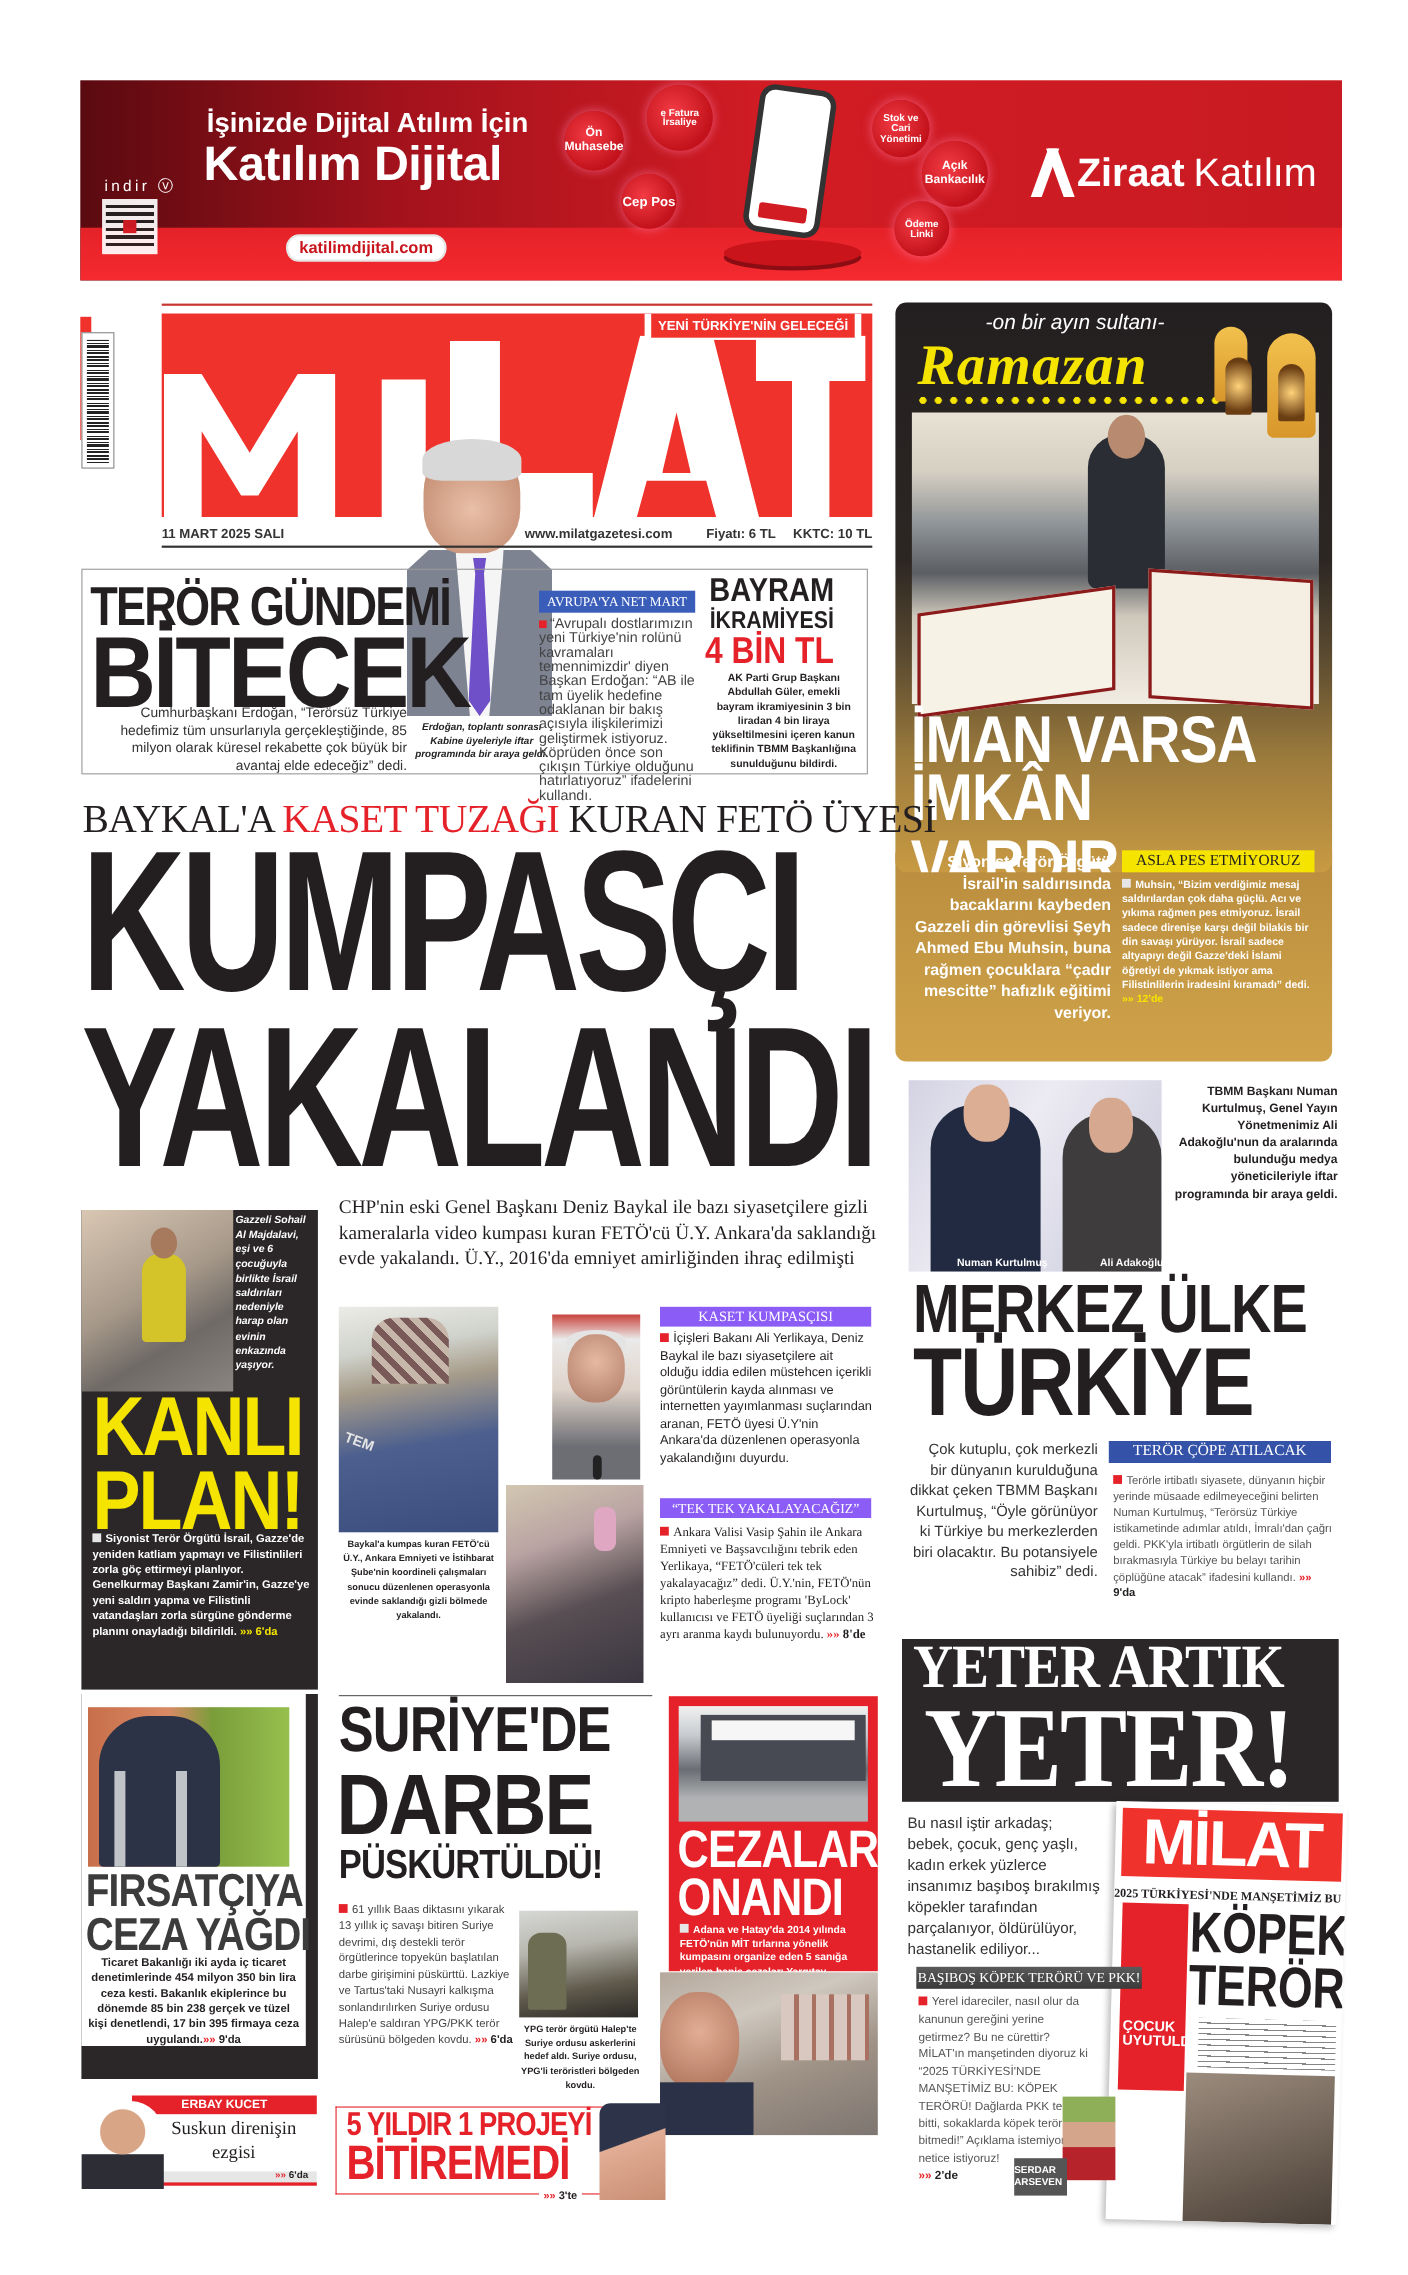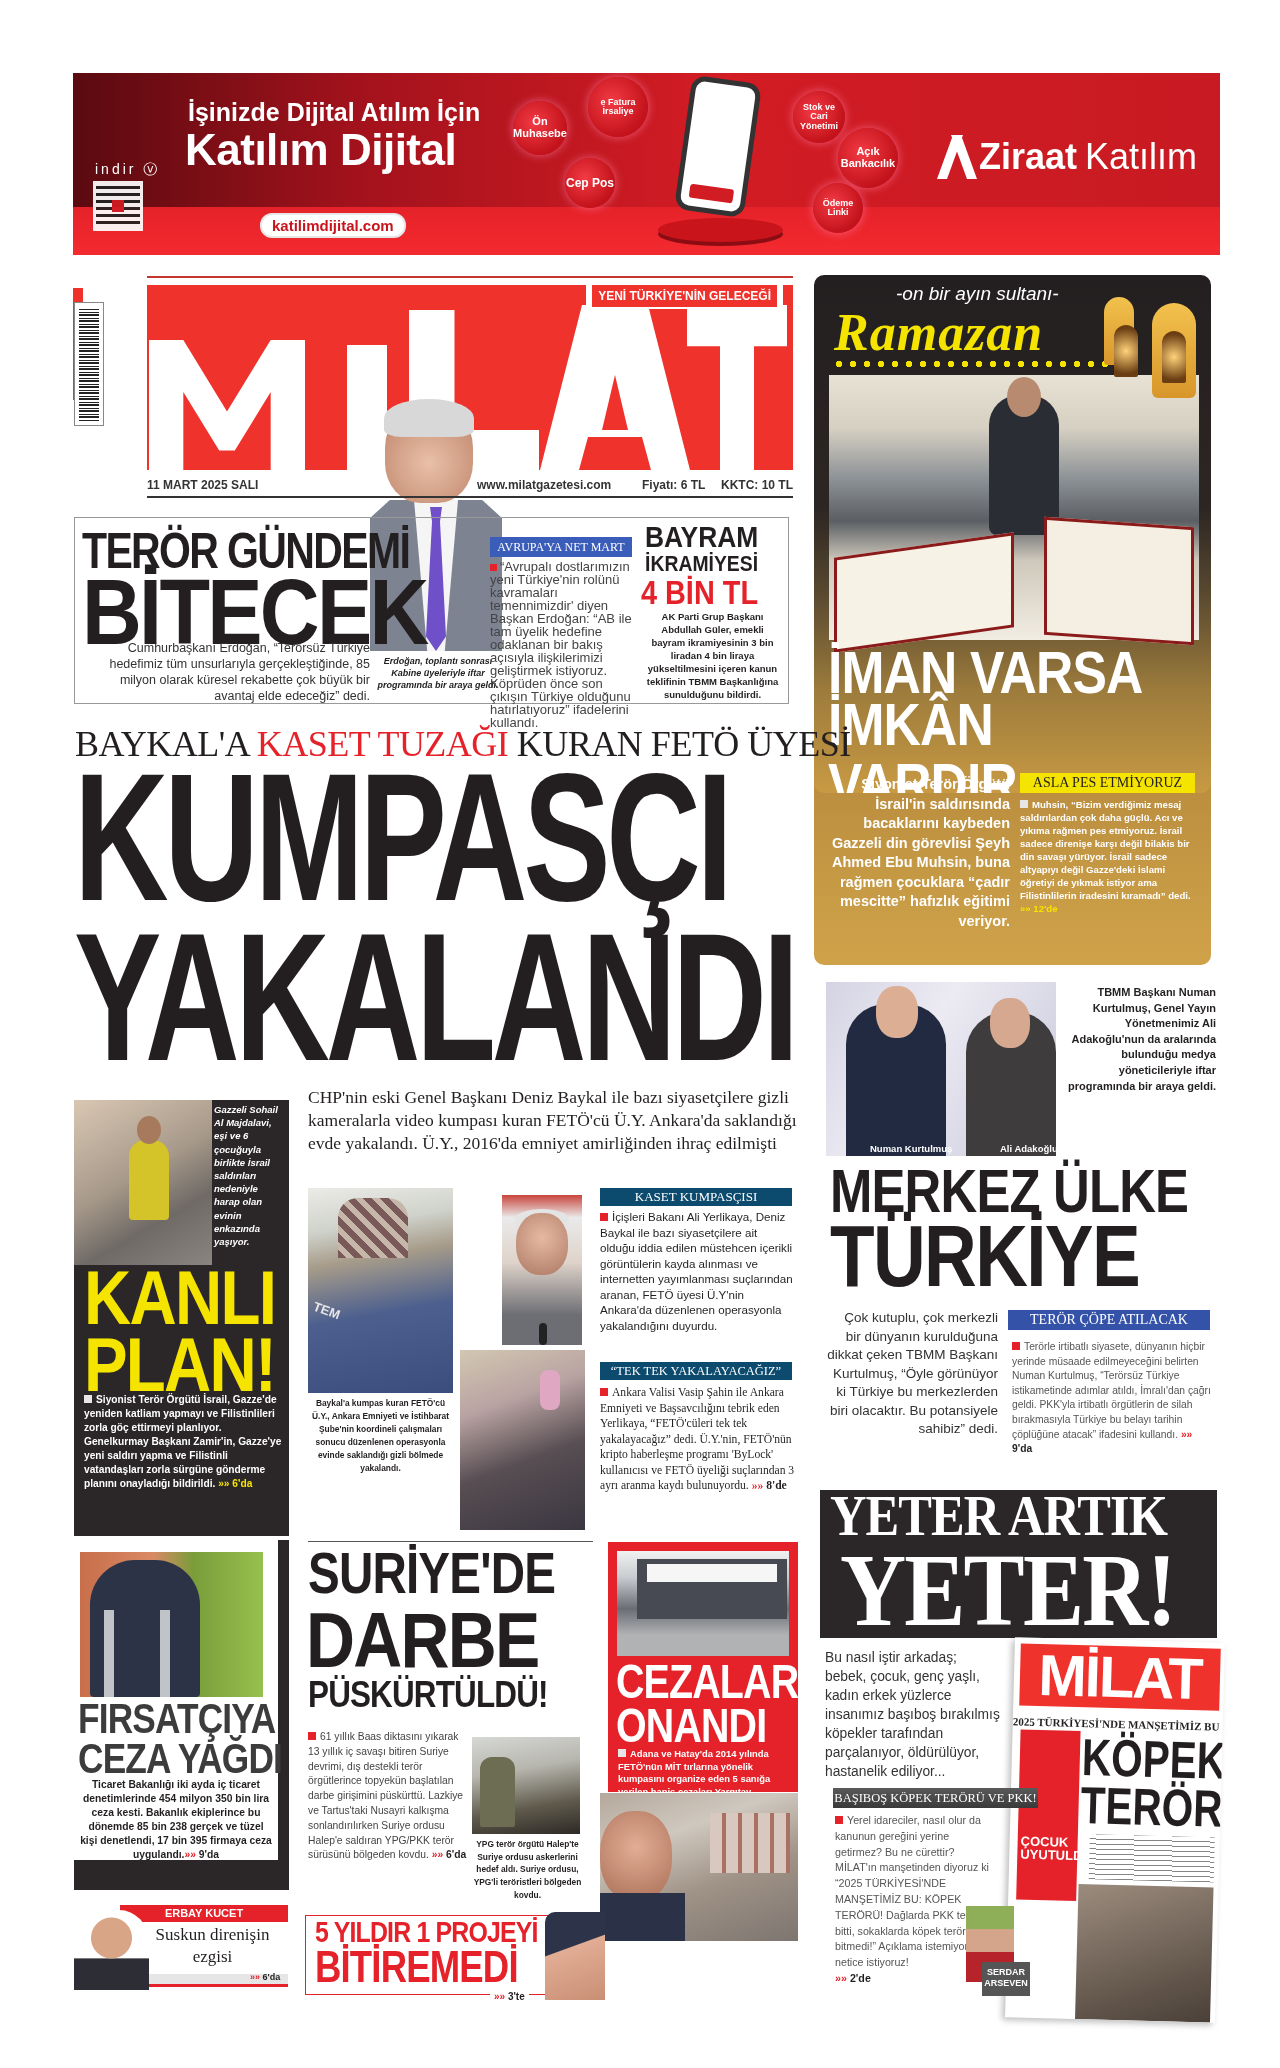--- a/index.html
+++ b/index.html
@@ -114,21 +114,21 @@
   #photo-main { left:308px; top:1188px; width:145px; height:205px; background: linear-gradient(170deg, #ecebe7 0%, #cfd2cb 20%, #a79c8a 35%, #4c5f8e 60%, #3b4d7c 100%); }
   #photo-main .arms { position:absolute; left:30px; top:10px; width:70px; height:60px; background: repeating-linear-gradient(45deg, #7a5a58 0 6px, #c6b7aa 6px 12px); border-radius:20px 20px 0 0; }
   #photo-main .vest { position:absolute; left:5px; top:115px; color:#e6e6e6; font-weight:bold; font-size:13px; transform: rotate(20deg); }
   #baykal-photo { left:502px; top:1195px; width:80px; height:150px; background: linear-gradient(180deg, #c9453d 0%, #eaeaea 15%, #dfd3ca 45%, #6d6e74 80%); }
   #baykal-photo .face { position:absolute; left:14px; top:18px; width:52px; height:62px; border-radius:45%; background: radial-gradient(circle at 50% 40%, #e6b8a2, #b88670 80%); }
   #baykal-photo .hair { position:absolute; left:13px; top:14px; width:54px; height:20px; border-radius:50% 50% 10% 10%; background:#e4e4e4; }
   #baykal-photo .mic { position:absolute; left:37px; top:128px; width:8px; height:22px; background:#222; border-radius:4px; }
   #blur-photo { left:460px; top:1350px; width:125px; height:180px; background: linear-gradient(160deg, #d2c7b2 0%, #b9a3a2 30%, #584e53 60%, #3a3640 100%); }
   #blur-photo .hand { position:absolute; left:80px; top:20px; width:20px; height:40px; background:#e0a7c2; border-radius:8px; }
   #photo-caption { left:308px; top:1397px; width:145px; font-size:8.4px; line-height:13px; text-align:center; font-weight:bold; color:#231f20; }
-  .red-tag { background:#0c4a6e; color:#fff; font-family:"Liberation Serif", serif; text-align:center; }
+  .red-tag { background:#8b5cf6; color:#fff; font-family:"Liberation Serif", serif; text-align:center; }
   #kaset-tag { left:600px; top:1188px; width:192px; height:18px; font-size:13px; line-height:18px; }
   #kaset-body { left:600px; top:1209px; width:195px; font-family:Liberation Sans, sans-serif; font-size:11.6px; line-height:15.5px; color:#231f20; }
   #tek-tag { left:600px; top:1362px; width:192px; height:18px; font-size:12.5px; line-height:18px; }
   #tek-body { left:600px; top:1385px; width:195px; font-family:"Liberation Serif", serif; font-size:11.6px; line-height:15.5px; color:#231f20; }
   #center-rule { left:308px; top:1541px; width:285px; height:1px; background:#555; }
 
   
   #suriye-h1 { left:308px; top:1545px; font-size:58px; font-weight:900; line-height:0.98; letter-spacing:-1px; transform: scaleX(0.82); transform-origin:left top; color:#231f20; }
   #suriye-h2 { left:306px; top:1602px; font-size:78px; font-weight:900; line-height:0.98; letter-spacing:-2px; transform: scaleX(0.87); transform-origin:left top; color:#231f20; }
   #suriye-h3 { left:308px; top:1676px; font-size:37px; font-weight:900; line-height:1; letter-spacing:-1px; transform: scaleX(0.85); transform-origin:left top; color:#231f20; }
@@ -189,21 +189,21 @@
   #teror-cope-body { left:1012px; top:1340px; width:200px; font-size:10.3px; line-height:14.6px; color:#555; }
 
   
   #yeter-box { left:820px; top:1490px; width:397px; height:148px; background:#2b2728; }
   #yeter1 { left:830px; top:1488px; color:#fff; font-family:"Liberation Serif", serif; font-size:56px; font-weight:900; line-height:1; letter-spacing:-1px; transform: scaleX(0.9); transform-origin:left top; white-space:nowrap; }
   #yeter2 { left:840px; top:1538px; color:#fff; font-family:"Liberation Serif", serif; font-size:104px; font-weight:900; line-height:1; letter-spacing:-2px; transform: scaleX(0.88); transform-origin:left top; white-space:nowrap; }
   #yeter-body { left:825px; top:1648px; width:175px; font-size:13.8px; line-height:19px; color:#333; }
   #basibos-tag { left:833px; top:1788px; width:205px; height:20px; background: linear-gradient(180deg, #5a5a5a, #3a3a3a); color:#fff; font-family:"Liberation Serif", serif; font-size:12.5px; text-align:center; line-height:20px; }
   #basibos-body { left:835px; top:1813px; width:155px; font-size:10.7px; line-height:15.8px; color:#555; }
   #serdar-photo { left:966px; top:1906px; width:48px; height:76px; background: linear-gradient(180deg, #8fae58 0%, #8fae58 30%, #d4a58a 31%, #d4a58a 60%, #b7232b 61%); }
-  #serdar-label { left:982px; top:1962px; width:48px; height:34px; background:#555; color:#fff; font-size:9px; font-weight:bold; text-align:center; line-height:11px; padding-top:5px; }
+  #serdar-label { left:922px; top:1962px; width:48px; height:34px; background:#555; color:#fff; font-size:9px; font-weight:bold; text-align:left; line-height:11px; padding-top:5px; }
   #mini-paper { left:1010px; top:1640px; width:210px; height:380px; background:#fff; box-shadow: -3px 3px 6px rgba(0,0,0,.25); transform: rotate(1.5deg); overflow:hidden; }
   #mini-paper .mast { position:absolute; left:6px; top:6px; width:200px; height:62px; background:#f0322c; color:#fff; font-size:58px; font-weight:900; text-align:center; line-height:62px; letter-spacing:-2px; }
   #mini-paper .strap { position:absolute; left:0; top:78px; width:210px; font-family:"Liberation Serif", serif; font-size:11px; font-weight:bold; color:#231f20; white-space:nowrap; }
   #mini-paper .h1 { position:absolute; left:70px; top:92px; font-size:52px; font-weight:900; color:#231f20; line-height:1; transform: scaleX(0.78); transform-origin:left top; }
   #mini-paper .h2 { position:absolute; left:70px; top:140px; font-size:52px; font-weight:900; color:#231f20; line-height:1; transform: scaleX(0.78); transform-origin:left top; }
   #mini-paper .side { position:absolute; left:8px; top:92px; width:60px; height:170px; background:#e52229; }
   #mini-paper .side span { position:absolute; left:3px; top:105px; color:#fff; font-size:13px; font-weight:900; line-height:1; }
   #mini-paper .blur { position:absolute; left:70px; top:245px; width:135px; height:135px; background: linear-gradient(160deg, #9c8c7e, #6a5d52 60%, #4a4038); }
   #mini-paper .text { position:absolute; left:80px; top:195px; width:125px; height:45px; background: repeating-linear-gradient(0deg, #333 0 1px, #fff 1px 5px); opacity:.6; }
 </style>

